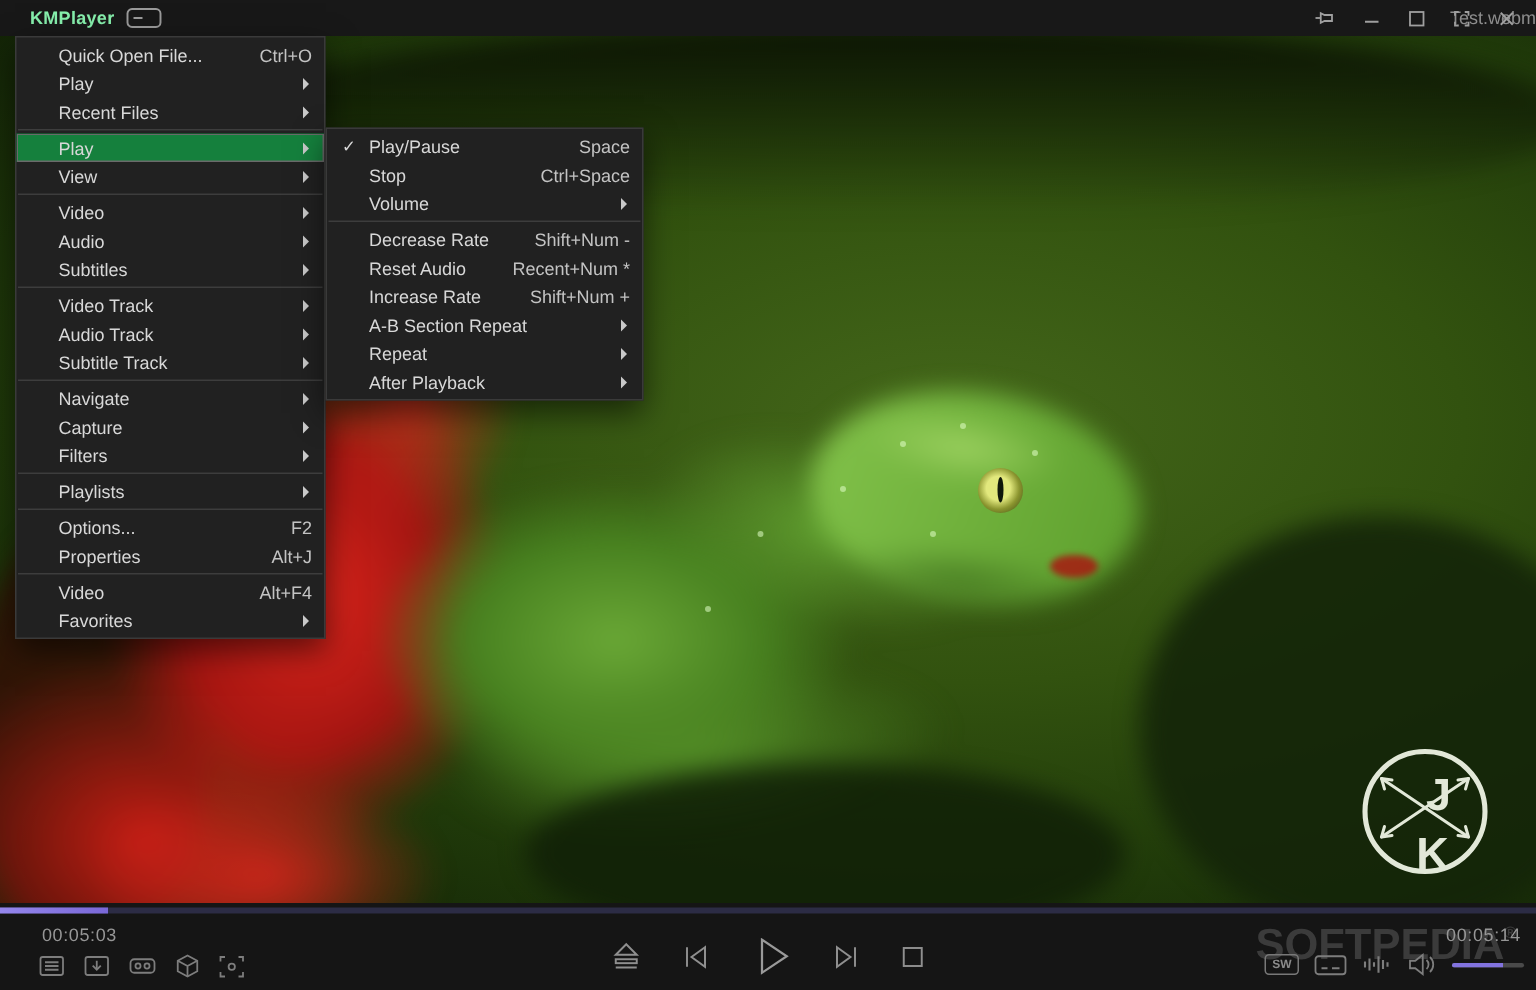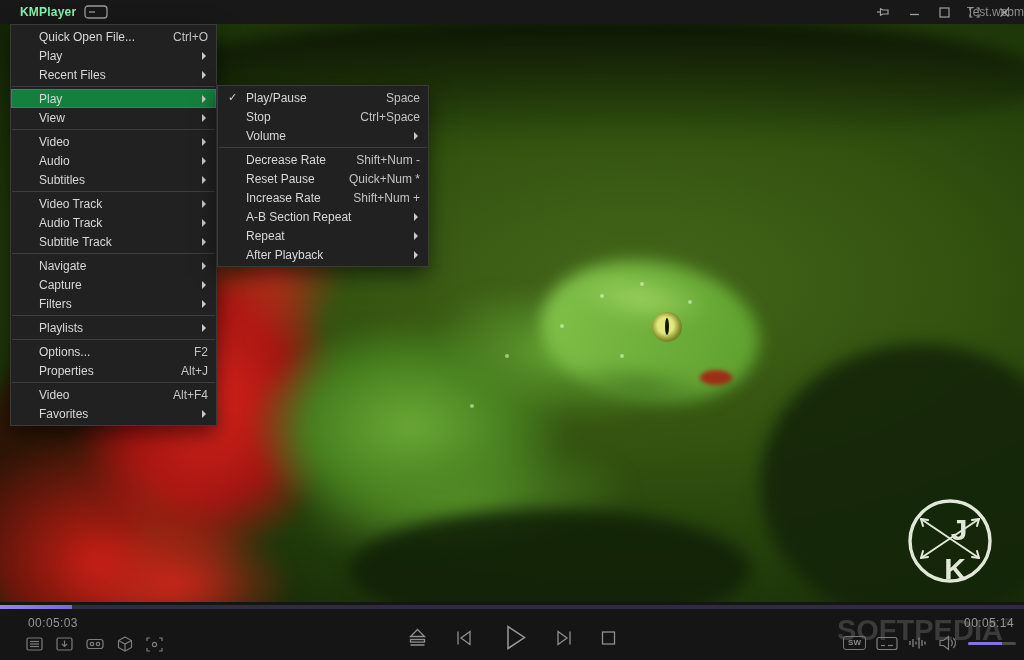--- a/index.html
+++ b/index.html
@@ -306,22 +306,22 @@
         <span class="rt arr"></span>
       </div>
       <div class="sep"></div>
       <div class="mi">
         <span class="chk"></span>
         <span class="lbl">Decrease Rate</span>
         <span class="rt">Shift+Num -</span>
       </div>
       <div class="mi">
         <span class="chk"></span>
-        <span class="lbl">Reset Pause</span>
-        <span class="rt">Quick+Num *</span>
+        <span class="lbl">Reset Audio</span>
+        <span class="rt">Recent+Num *</span>
       </div>
       <div class="mi">
         <span class="chk"></span>
         <span class="lbl">Increase Rate</span>
         <span class="rt">Shift+Num +</span>
       </div>
       <div class="mi">
         <span class="chk"></span>
         <span class="lbl">A-B Section Repeat</span>
         <span class="rt arr"></span>

